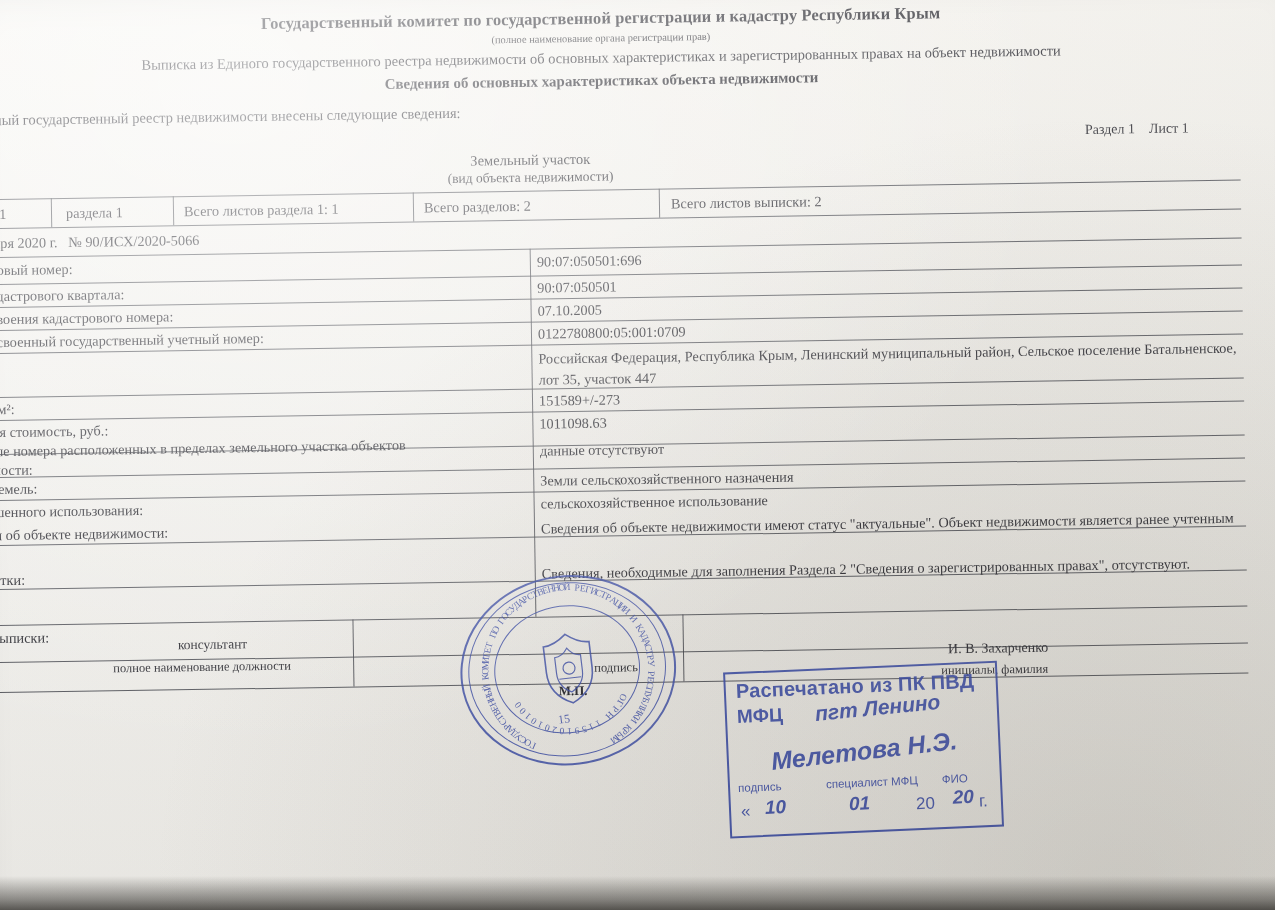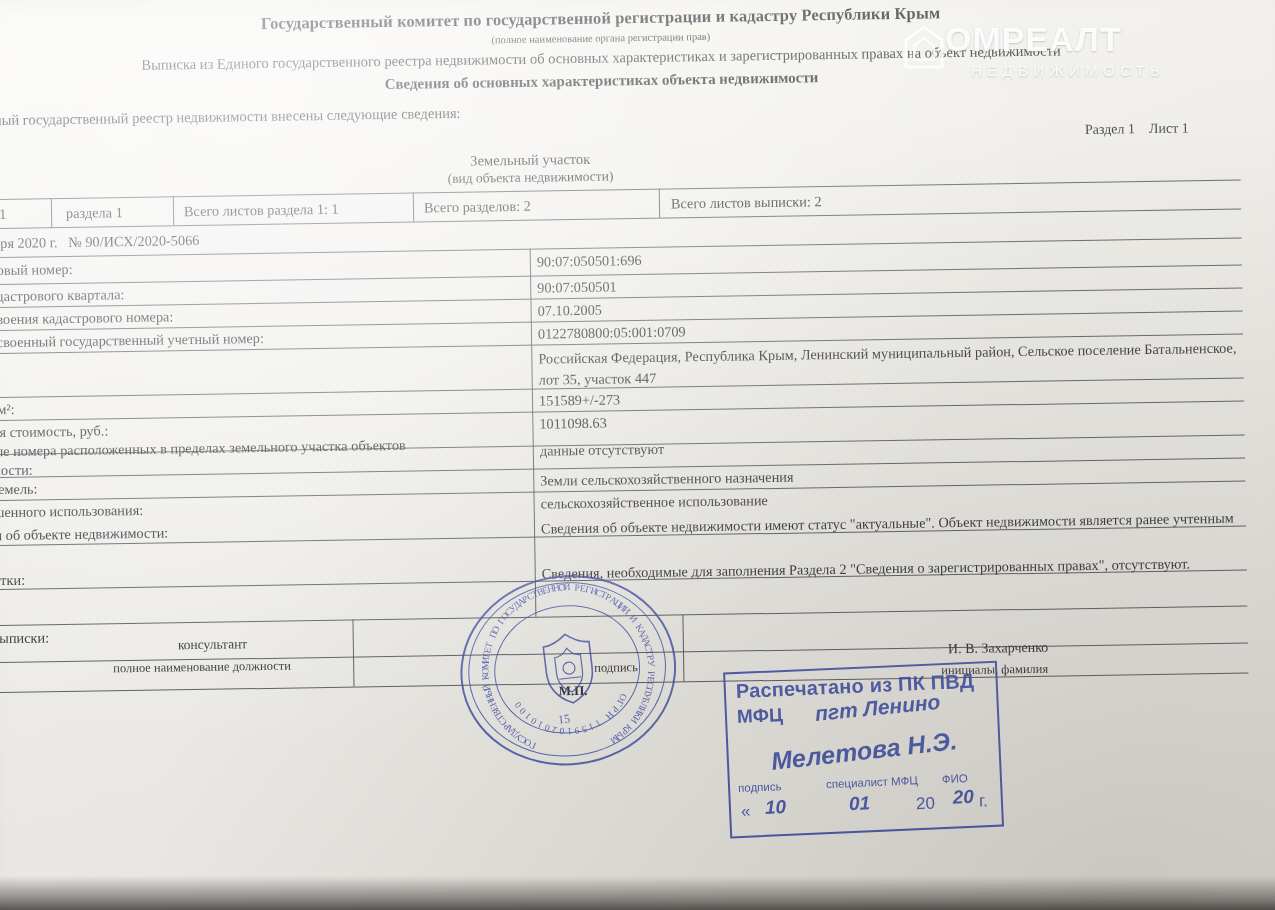--- a/index.html
+++ b/index.html
@@ -461,25 +461,15 @@
         <div class="l" id="mfc-d2">01</div>
         <div class="l" id="mfc-d3">20</div>
         <div class="l" id="mfc-d4">20</div>
         <div class="l" id="mfc-d5">г.</div>
       </div>
 
     </div>
     <div id="shading"></div>
   </div>
 
-  <div id="watermark">
-    <div id="wm-mark">
-      <svg viewBox="0 0 42 46" width="42" height="46" aria-hidden="true">
-        <path d="M21 3 L39 16 L39 43 L3 43 L3 16 Z" fill="none" stroke="rgba(255,255,255,0.85)" stroke-width="2.5"></path>
-        <path d="M21 14 L31 22 L31 36 L11 36 L11 22 Z" fill="none" stroke="rgba(255,255,255,0.85)" stroke-width="2"></path>
-      </svg>
-    </div>
-    <div id="wm-main">ОМРЕАЛТ</div>
-    <div id="wm-sub">НЕДВИЖИМОСТЬ</div>
-  </div>
 
   <div id="bottom-shadow"></div>
 </div>
 
 </body></html>

